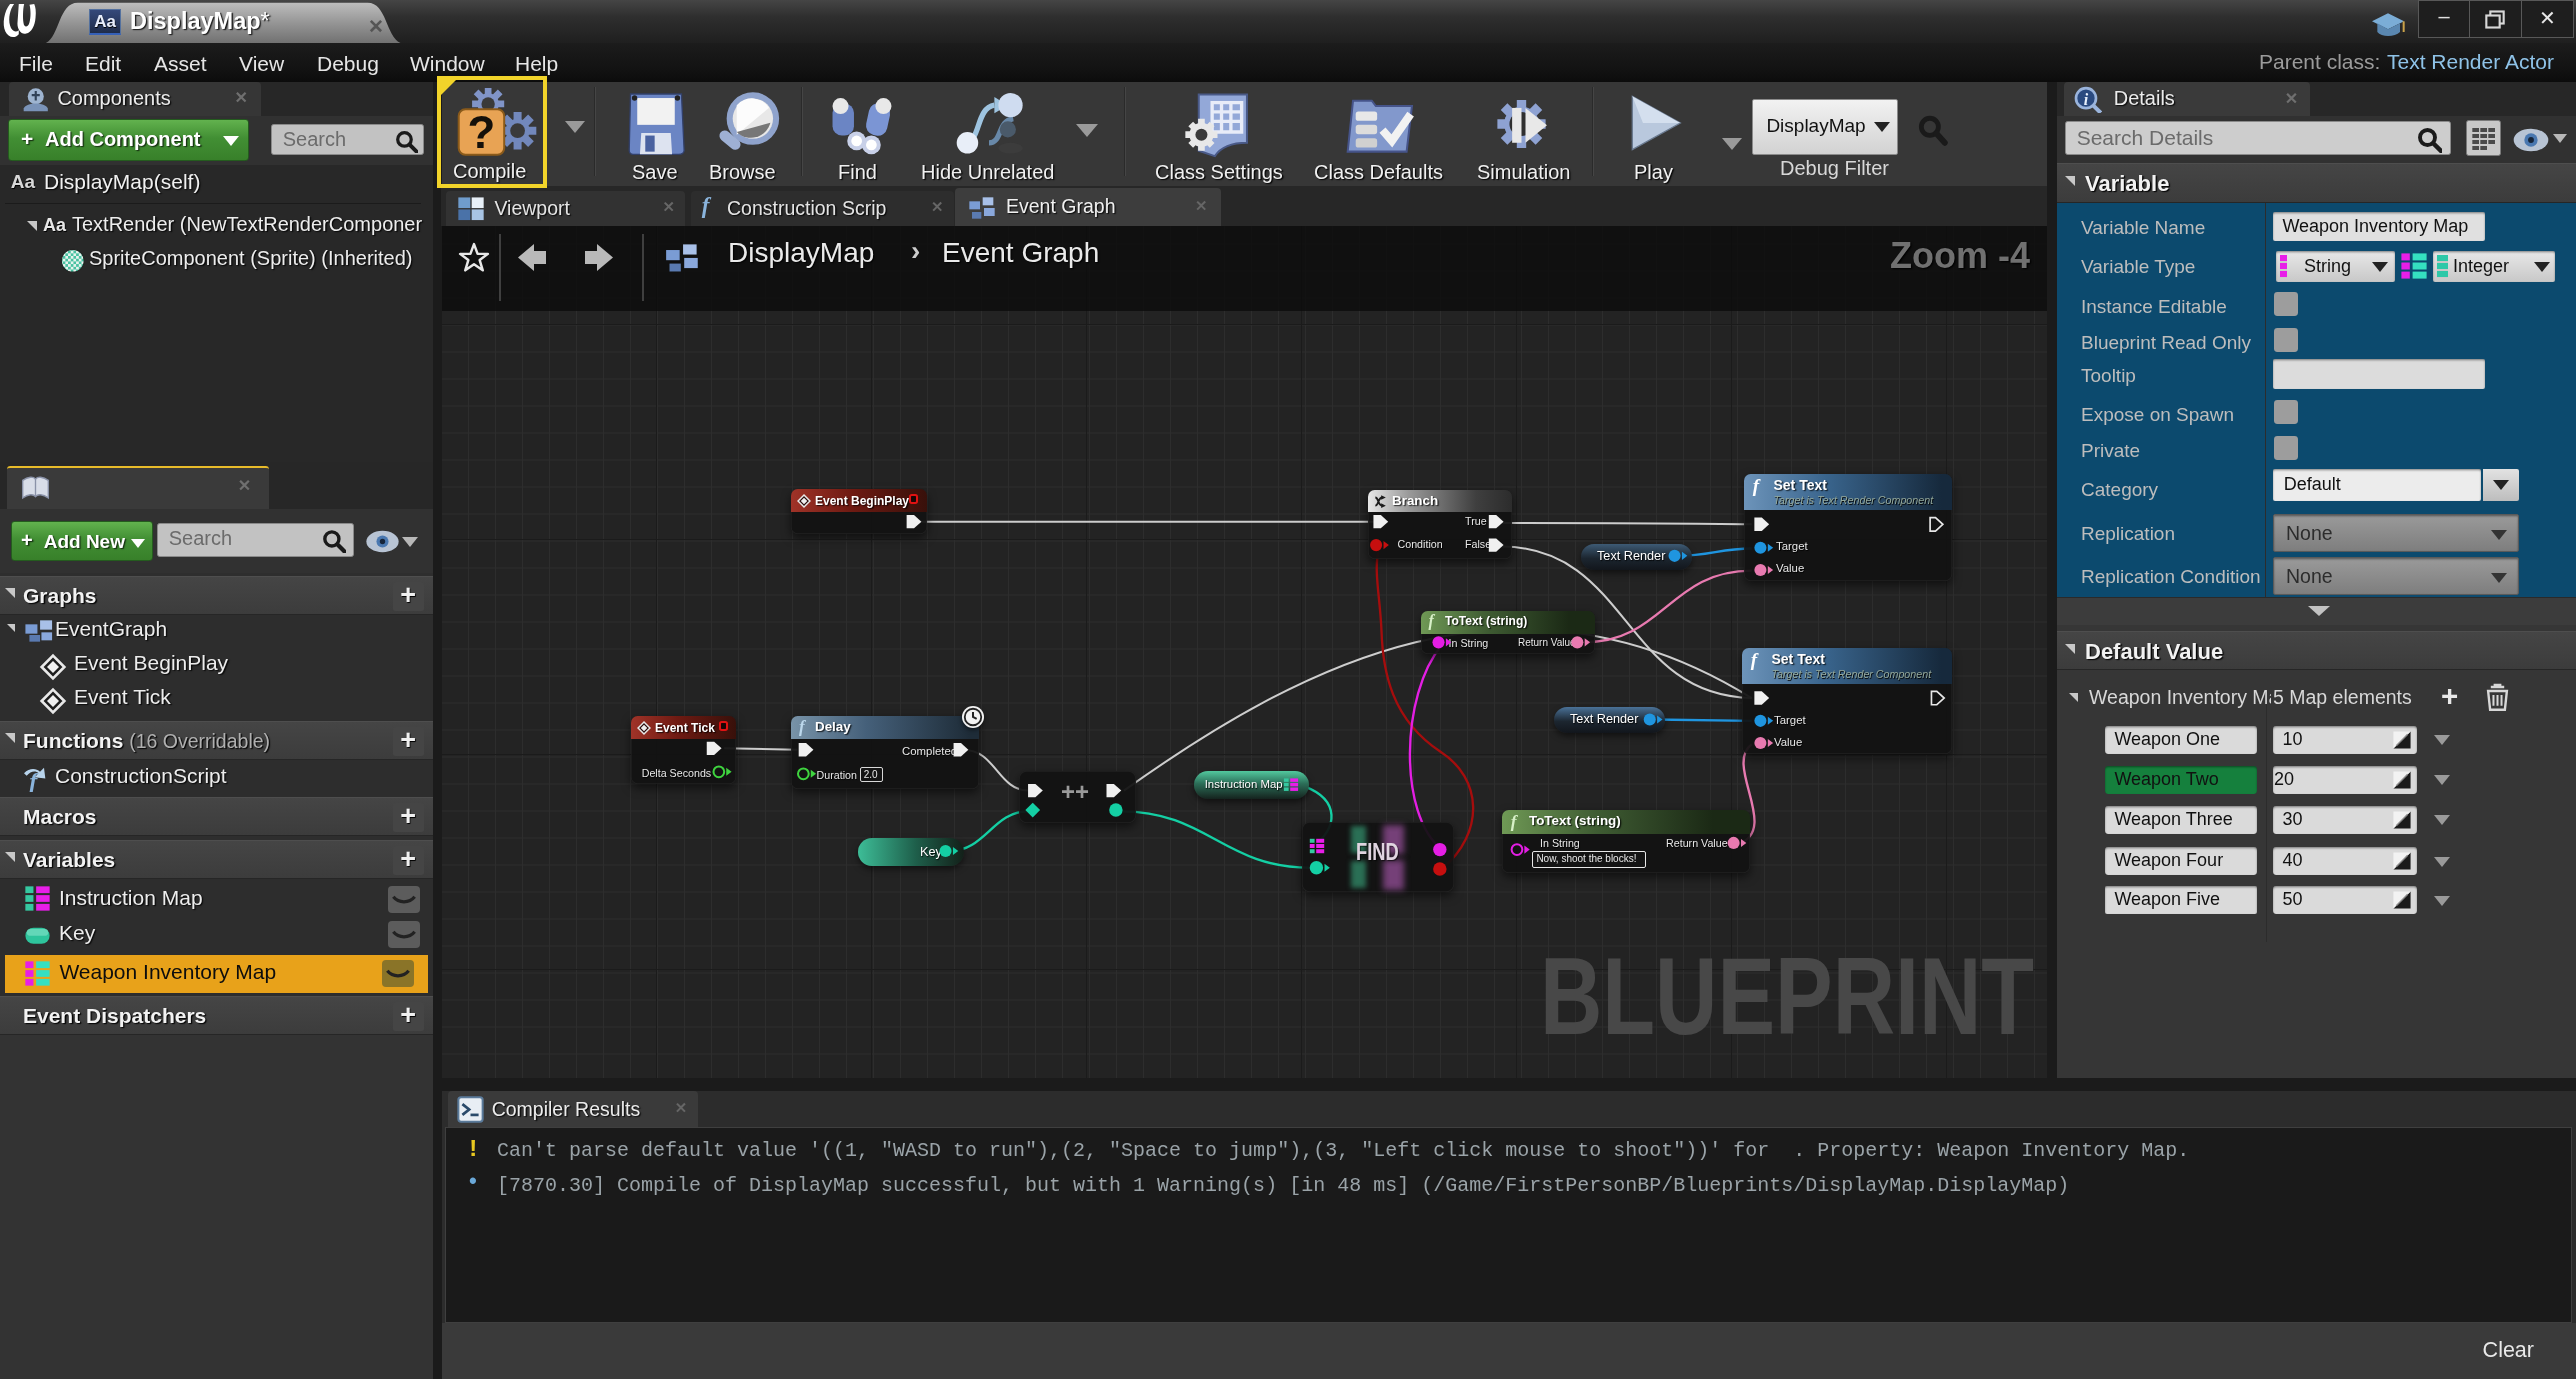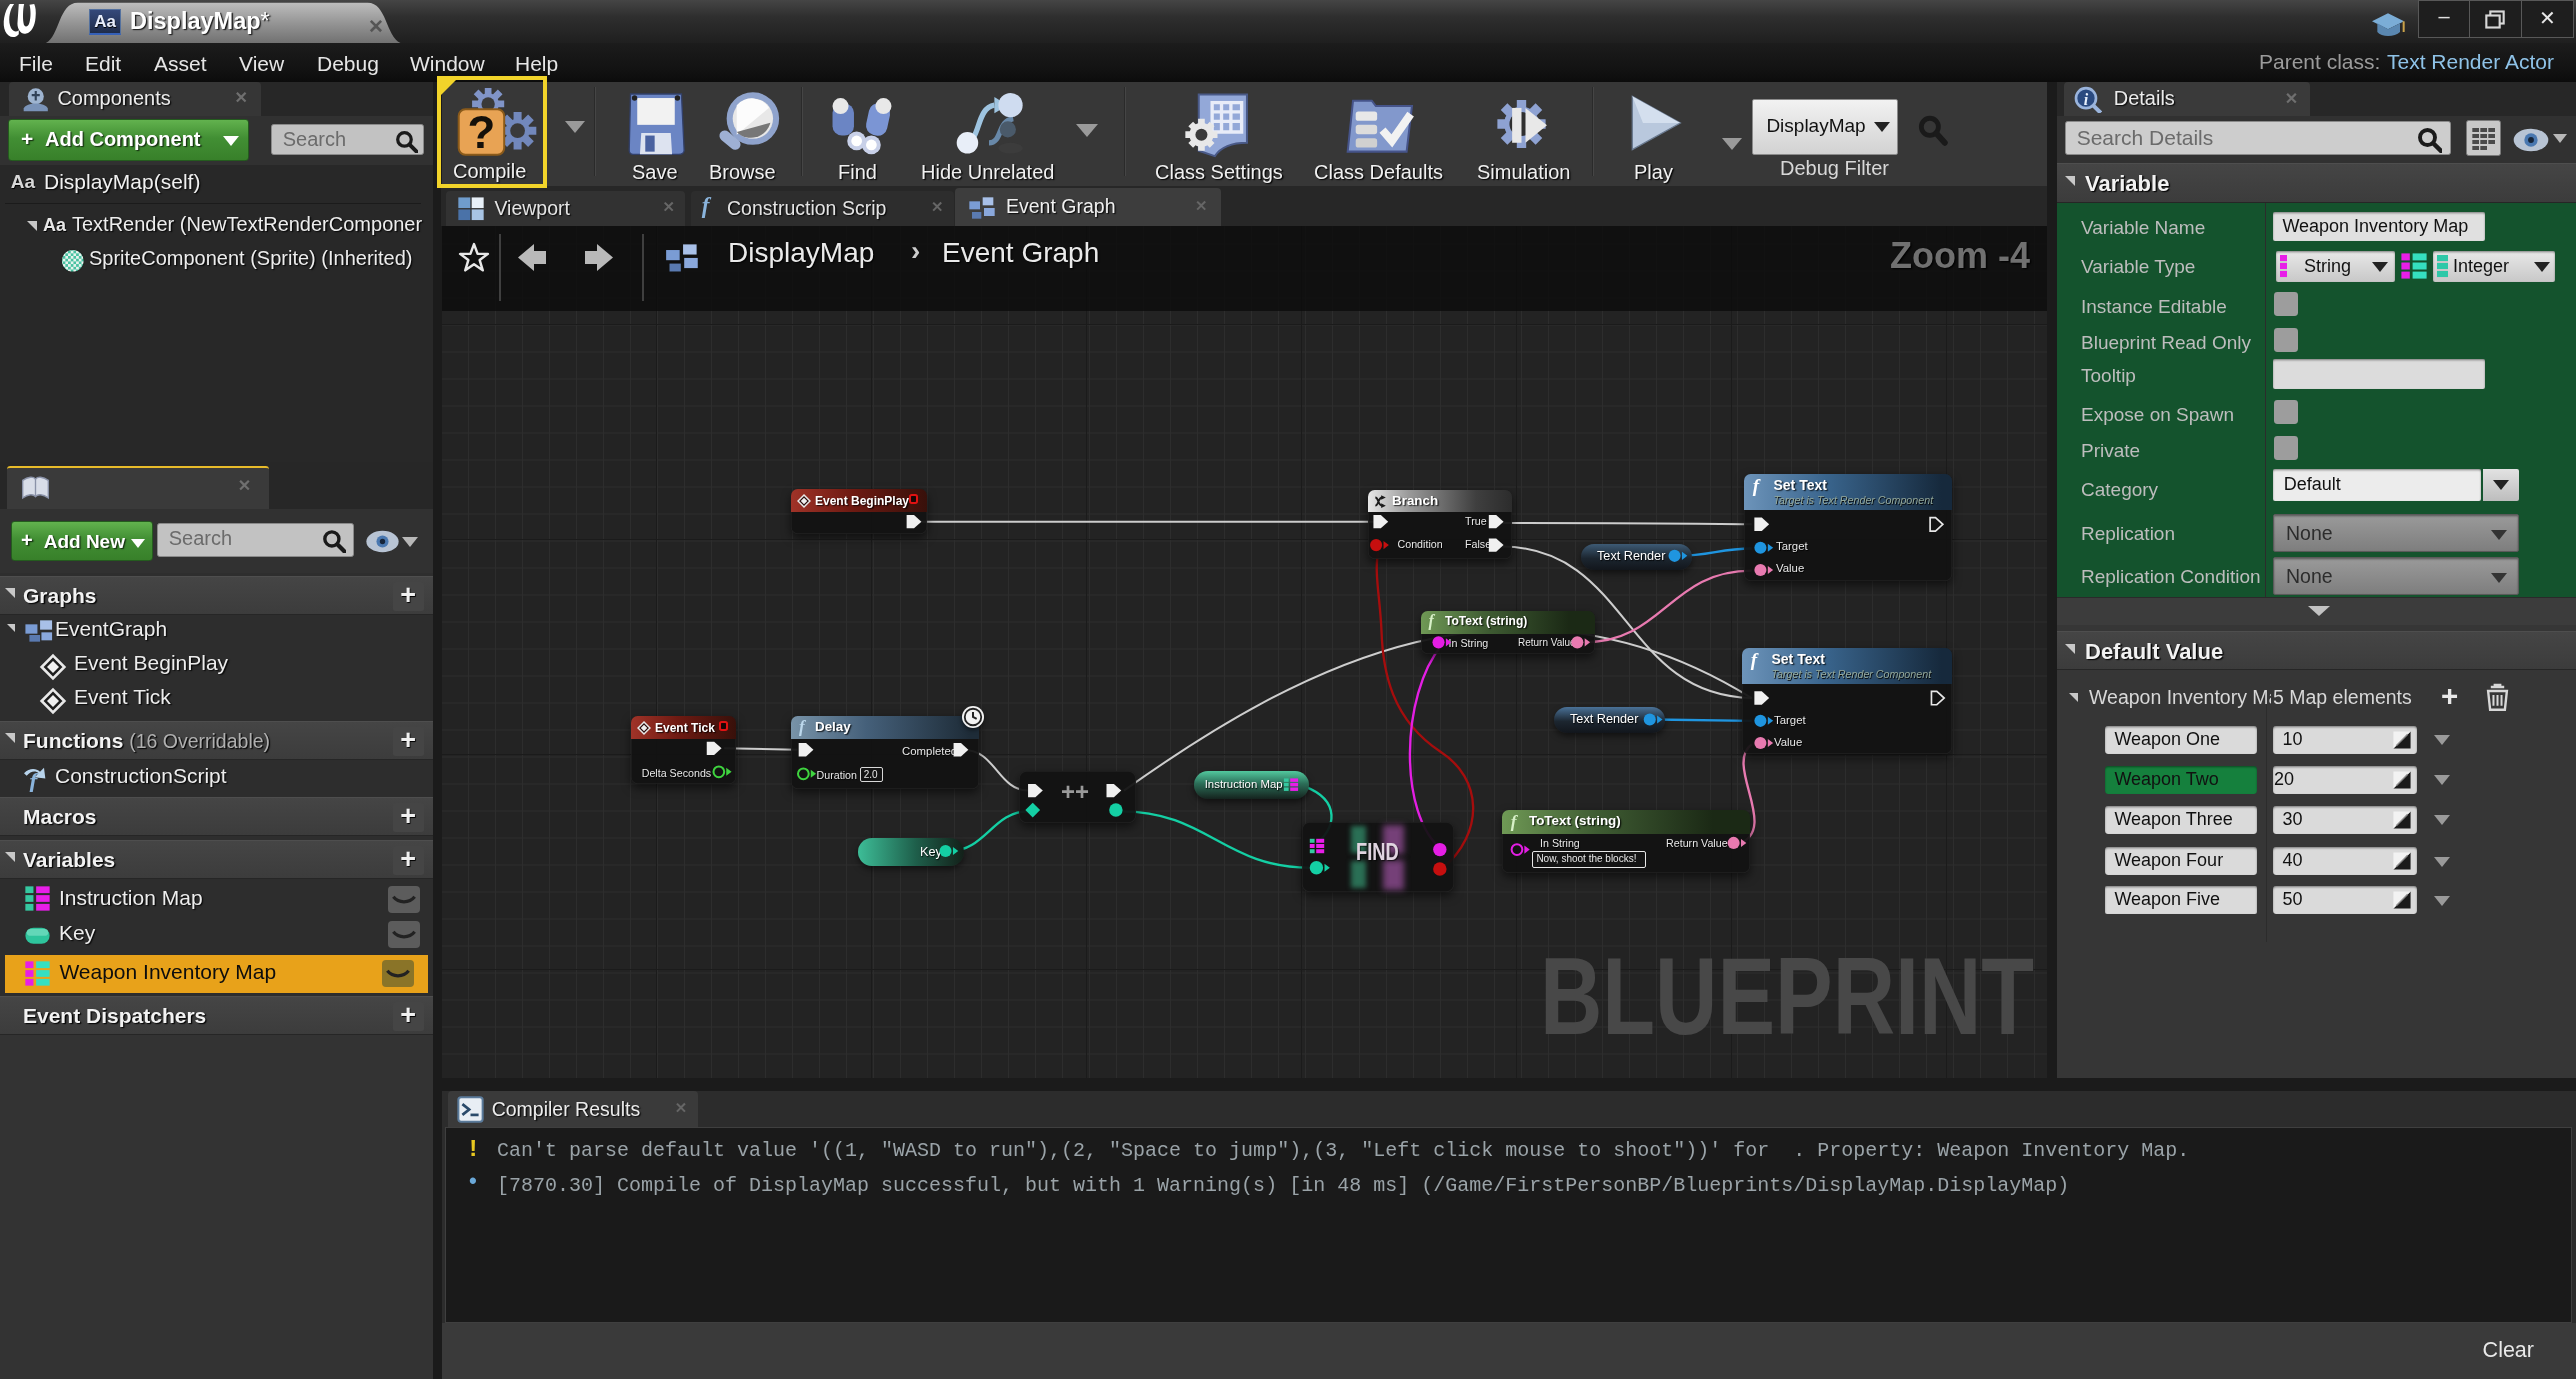--- a/index.html
+++ b/index.html
@@ -445,21 +445,21 @@
     <ellipse cx="14" cy="9" rx="13" ry="8.5" fill="#b8c4d4"></ellipse>
     <circle cx="14" cy="9" r="5" fill="#4a78b0"></circle>
     <circle cx="14" cy="9" r="2.2" fill="#16253a"></circle>
   </svg>
   <div class="abs" style="left:496px;top:52px;width:0;height:0;border-left:7.4px solid transparent;border-right:7.4px solid transparent;border-top:9.4px solid #b8b8b8;"></div>
 
   <div class="panelheader" style="top:81px;height:40px;">
     <div class="ctri" style="left:8px;top:12px;"></div>
     <span class="phtext" style="left:28px;font-size:22px;">Variable</span>
   </div>
-  <div class="abs" style="left:0;top:121px;width:519px;height:394px;background:#14532d;">
+  <div class="abs" style="left:0;top:121px;width:519px;height:394px;background:#0c4a6e;">
     <div class="abs" style="left:208px;top:0;width:1.3px;height:394px;background:#2c2c2c;"></div>
     <span class="row-label" style="left:24px;top:14px;">Variable Name</span>
     <div class="lightinput" style="left:216px;top:8.7px;width:212px;height:29.5px;background:#e0e0e0;">
       <span style="position:absolute;left:9.4px;top:4px;">Weapon Inventory Map</span>
     </div>
     <span class="row-label" style="left:24px;top:53px;">Variable Type</span>
     <div class="lightinput" style="left:219px;top:48px;width:119px;height:31px;background:linear-gradient(180deg,#e8e8e8,#c8c8c8);">
       <div style="position:absolute;left:4px;top:4px;width:6.7px;height:23px;background:repeating-linear-gradient(180deg,#e81ee8 0 6px,#c8c8c8 6px 8px);"></div>
       <span style="position:absolute;left:28px;top:4.7px;">String</span>
       <span style="position:absolute;right:6.7px;top:10.7px;width:0;height:0;border-left:8px solid transparent;border-right:8px solid transparent;border-top:10px solid #222;"></span>

